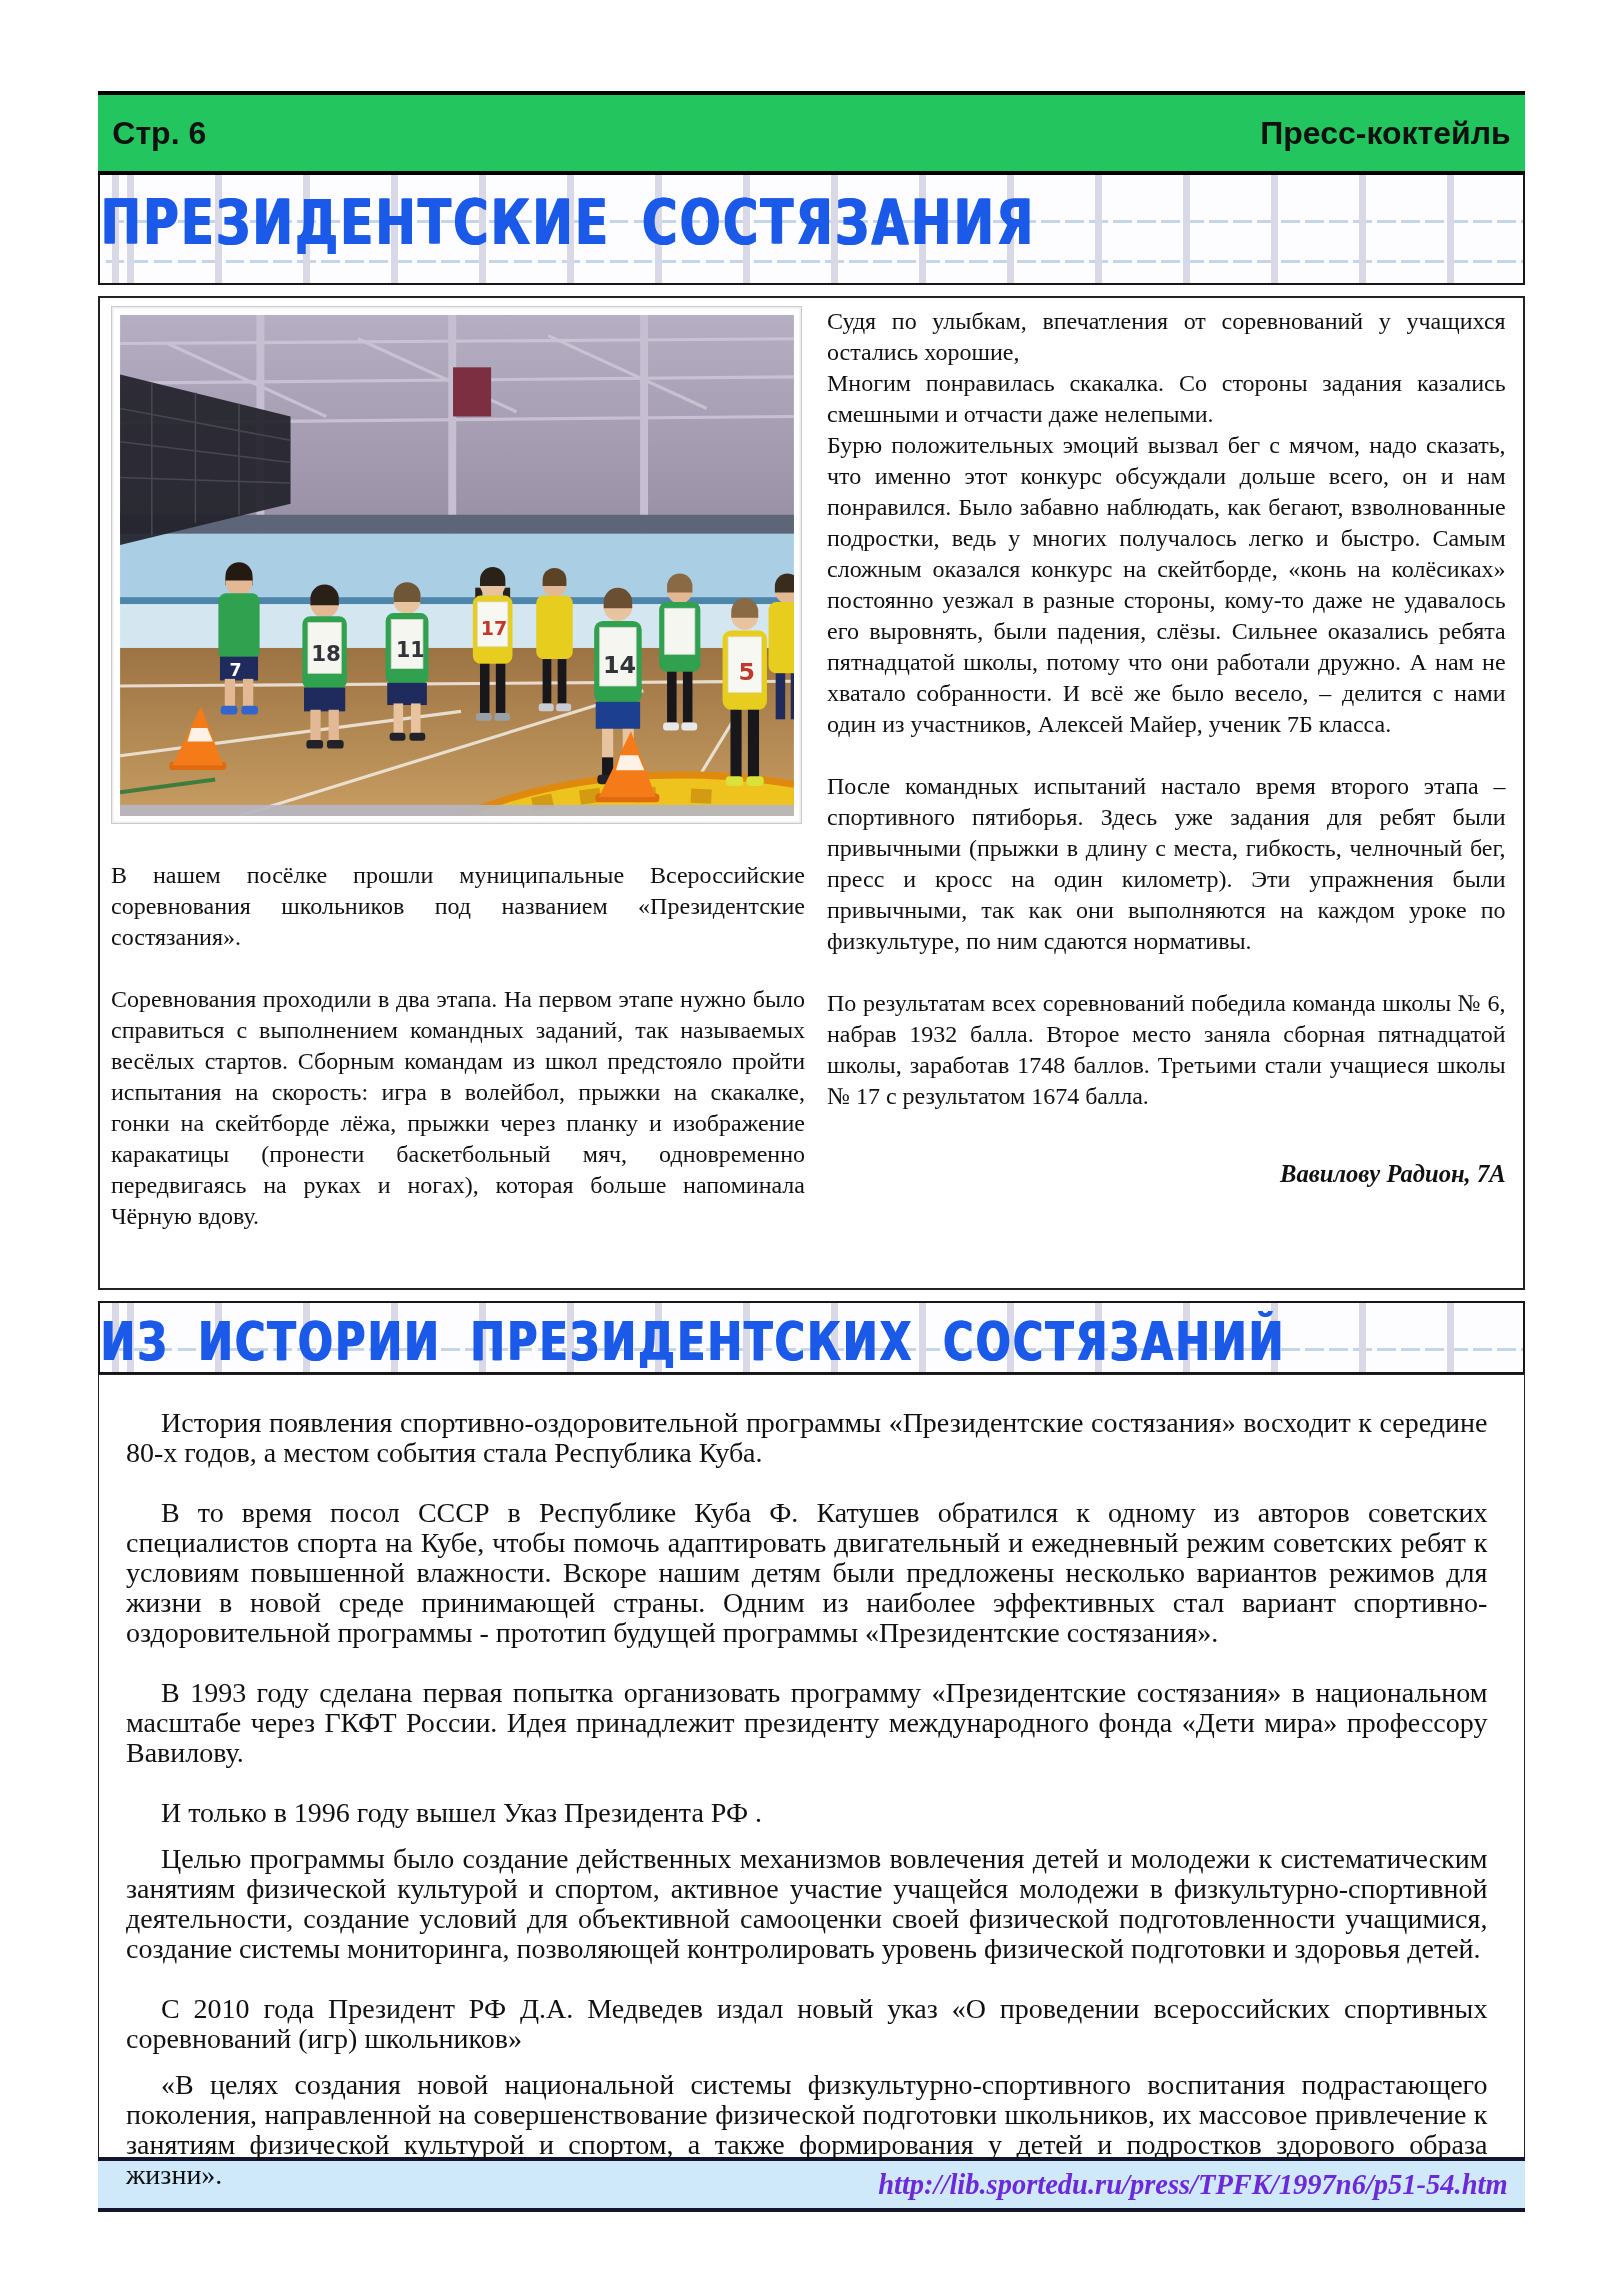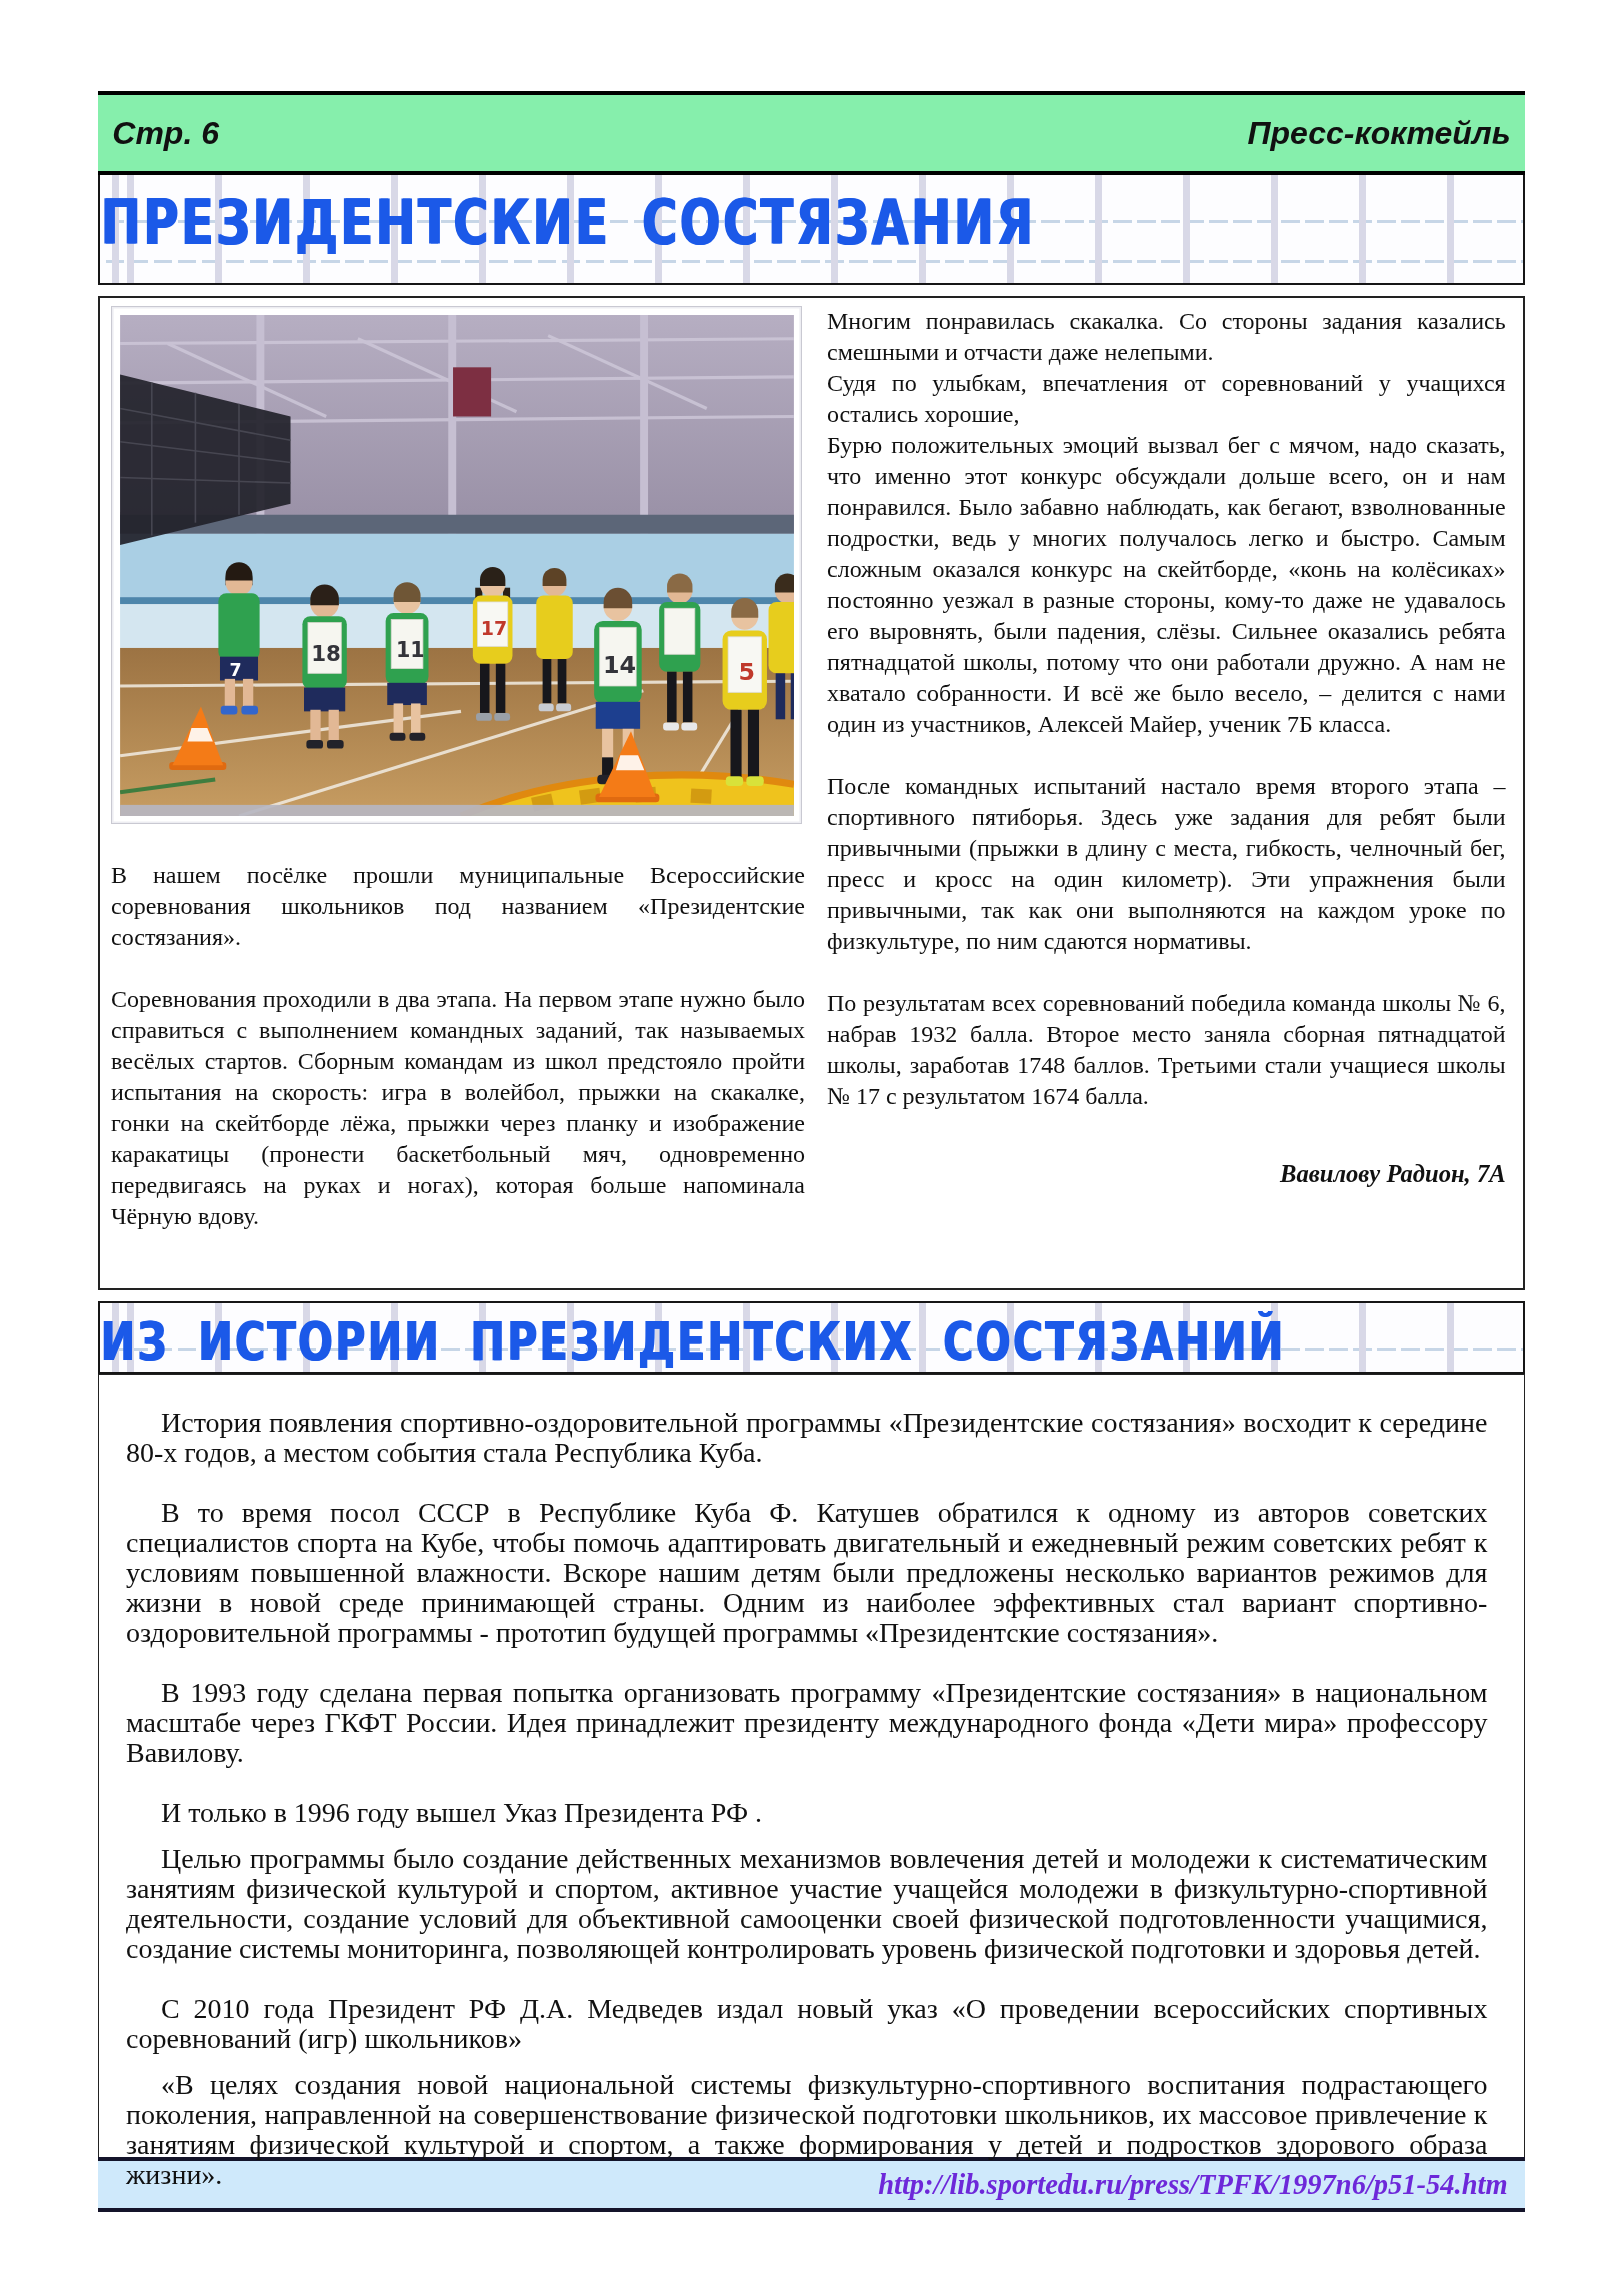--- a/index.html
+++ b/index.html
@@ -1,25 +1,25 @@
 <!DOCTYPE html>
 <html style="font-size:12.7px"><head>
 <meta charset="utf-8">
 <style>
   html,body{margin:0;padding:0;background:#ffffff;}
   .page{position:relative;width:1623px;height:2295px;background:#fff;overflow:hidden;
         font-family:"Liberation Serif", serif;color:#111;}
   .content{position:absolute;left:98px;top:91px;width:1427px;}
 
   
-  .topbar{box-sizing:border-box;height:84px;background:#86efac;
+  .topbar{box-sizing:border-box;height:84px;background:#22c55e;
           border-top:4px solid #000;border-bottom:4px solid #000;
           display:flex;justify-content:space-between;align-items:center;
           padding:0 14.3px;font-family:"Liberation Sans", sans-serif;
-          font-weight:bold;font-size:32px;font-style:italic;}
+          font-weight:bold;font-size:32px;}
   .footbar{box-sizing:border-box;height:55px;background:#cfe9fb;
            border-top:4px solid #14142a;border-bottom:4px solid #14142a;
            display:flex;align-items:center;justify-content:flex-end;
            padding-right:17.4px;}
   .footbar .url{font-weight:bold;font-style:italic;font-size:28.5px;color:#6d28d9;}
 
   
   .banner{box-sizing:border-box;border:2.4px solid #161616;border-top:none;
           background-color:#fdfdff;
           background-image:
@@ -265,22 +265,22 @@
 
             <rect x="0" y="618" width="850" height="14" fill="#b6b6c1" opacity="0.92"></rect>
           </svg>
         </div>
 
         <p>В нашем посёлке прошли муниципальные Всероссийские соревнования школьников под названием «Президентские состязания».</p>
         <p class="mt">Соревнования проходили в два этапа. На первом этапе нужно было справиться с выполнением командных заданий, так называемых весёлых стартов. Сборным командам из школ предстояло пройти испытания на скорость: игра в волейбол, прыжки на скакалке, гонки на скейтборде лёжа, прыжки через планку и изображение каракатицы (пронести баскетбольный мяч, одновременно передвигаясь на руках и ногах), которая больше напоминала Чёрную вдову.</p>
       </div>
 
       <div class="col-right">
+        <p>Судя по улыбкам, впечатления от соревнований у учащихся остались хорошие,</p>
         <p>Многим понравилась скакалка. Со стороны задания казались смешными и отчасти даже нелепыми.</p>
-        <p>Судя по улыбкам, впечатления от соревнований у учащихся остались хорошие,</p>
         <p>Бурю положительных эмоций вызвал бег с мячом, надо сказать, что именно этот конкурс обсуждали дольше всего, он и нам понравился. Было забавно наблюдать, как бегают, взволнованные подростки, ведь у многих получалось легко и быстро. Самым сложным оказался конкурс на скейтборде, «конь на колёсиках» постоянно уезжал в разные стороны, кому-то даже не удавалось его выровнять, были падения, слёзы. Сильнее оказались ребята пятнадцатой школы, потому что они работали дружно. А нам не хватало собранности. И всё же было весело, – делится с нами один из участников, Алексей Майер, ученик 7Б класса.</p>
         <p class="mt">После командных испытаний настало время второго этапа – спортивного пятиборья. Здесь уже задания для ребят были привычными (прыжки в длину с места, гибкость, челночный бег, пресс и кросс на один километр). Эти упражнения были привычными, так как они выполняются на каждом уроке по физкультуре, по ним сдаются нормативы.</p>
         <p class="mt">По результатам всех соревнований победила команда школы № 6, набрав 1932 балла. Второе место заняла сборная пятнадцатой школы, заработав 1748 баллов. Третьими стали учащиеся школы № 17 с результатом 1674 балла.</p>
         <div class="byline">Вавилову Радион, 7А</div>
       </div>
     </div>
 
     <div class="banner banner-2">
       <span class="banner-title">ИЗ ИСТОРИИ ПРЕЗИДЕНТСКИХ СОСТЯЗАНИЙ</span>
     </div>

